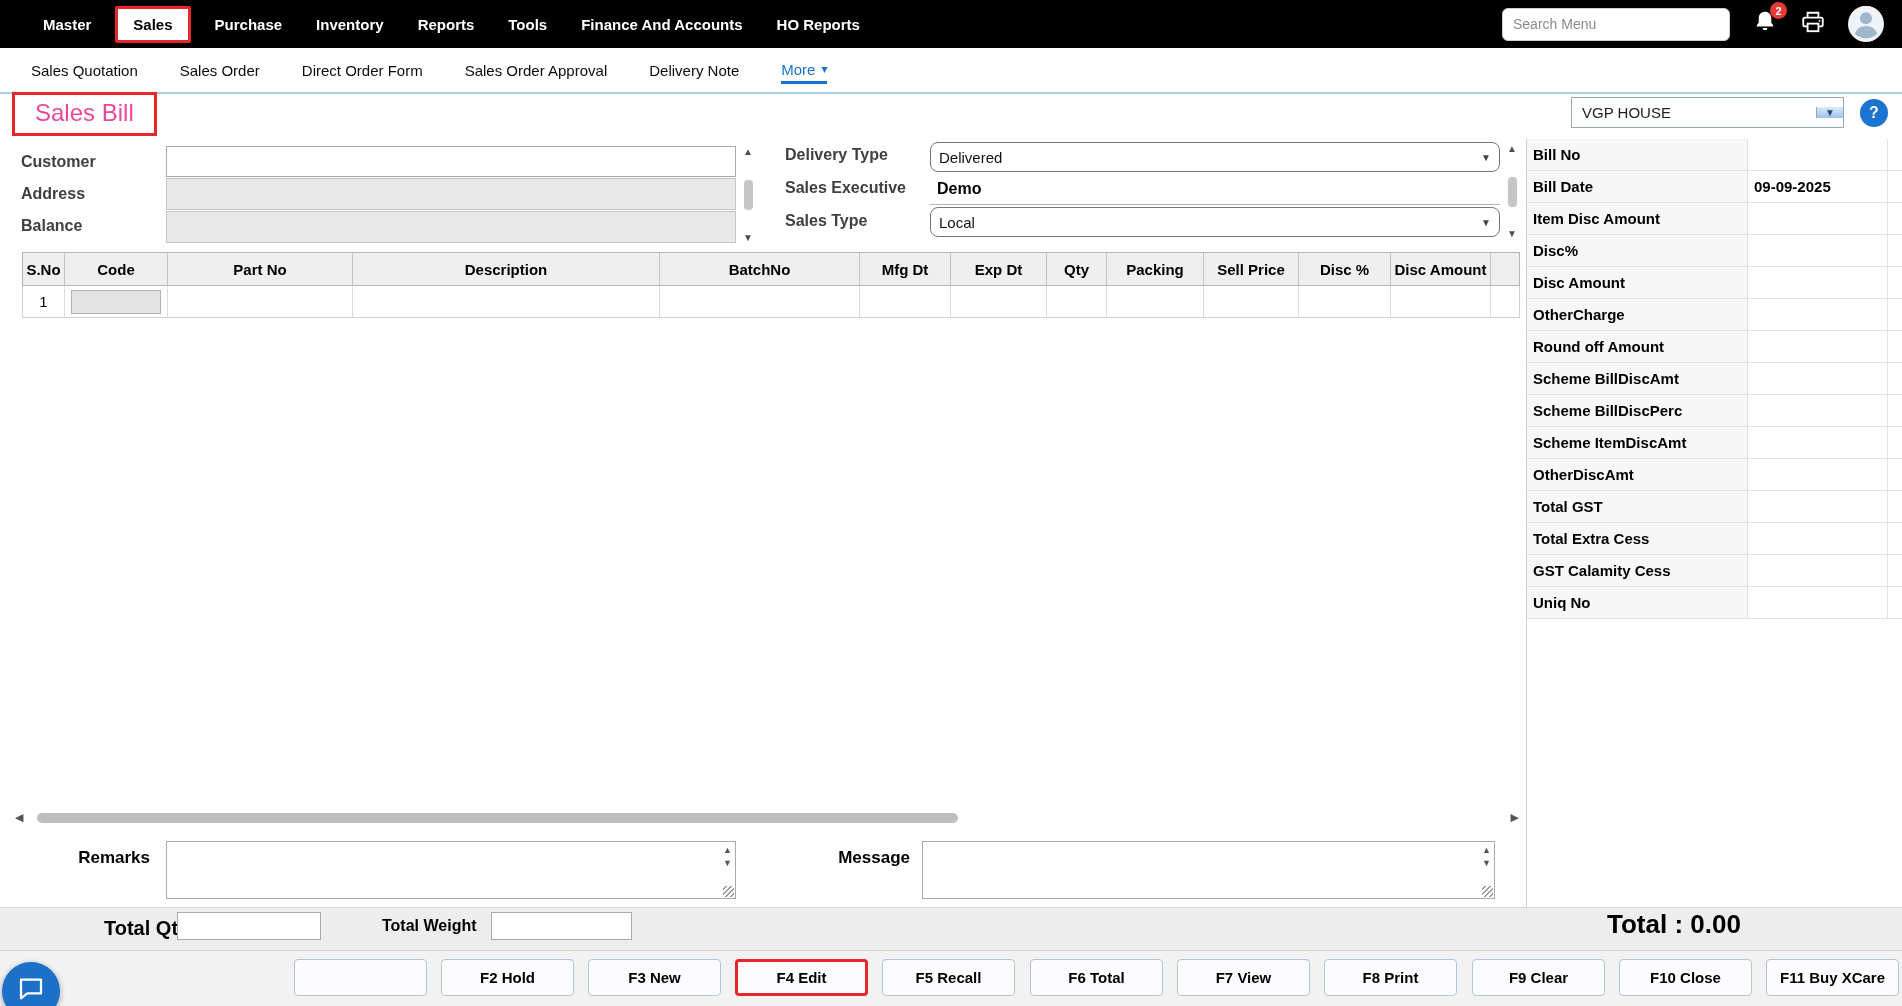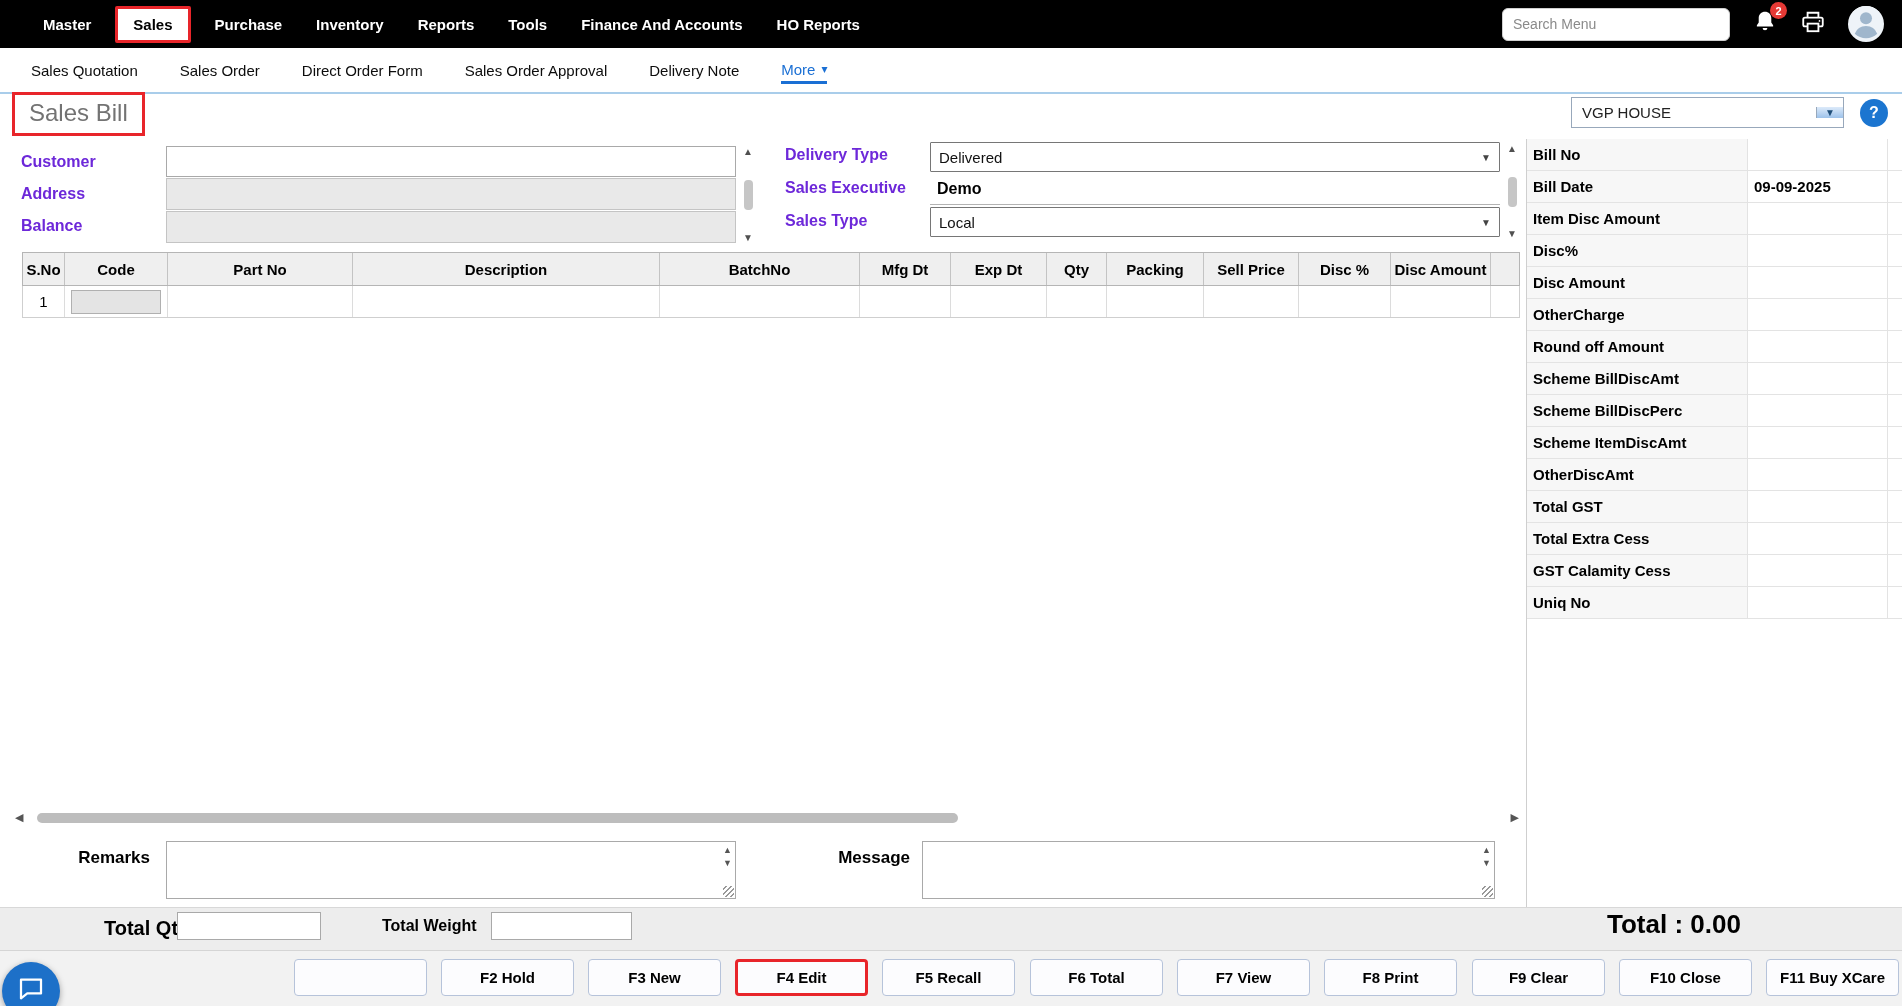--- a/index.html
+++ b/index.html
@@ -18,37 +18,37 @@
   .badge{position:absolute;top:-7px;right:-9px;min-width:17px;height:17px;border-radius:9px;background:#e53935;color:#fff;font-size:11px;font-weight:700;display:flex;align-items:center;justify-content:center;padding:0 4px}
   .avatar{width:36px;height:36px;border-radius:50%;overflow:hidden;background:#eef3f8}
 
   
   .subnav{display:flex;align-items:center;height:46px;background:#fff;border-bottom:2px solid #a9cdea;padding-left:10px}
   .subnav-item{padding:0 21px;font-size:15px;font-weight:500;color:#0c0c0c;height:44px;display:flex;align-items:center;cursor:pointer;white-space:nowrap}
   .subnav-item.more{height:auto;margin:0 21px;padding:4px 0 3px;color:#1a6fd4;border-bottom:3px solid #1a6fd4;display:flex;gap:6px;align-items:center}
   .caret-sm{font-size:12px;line-height:12px}
 
   
-  .page-title{position:absolute;left:12px;top:92px;font-size:24px;font-weight:400;color:#737373;border:3px solid #e8252a;padding:4px 14px 6px;background:#fff}
+  .page-title{position:absolute;left:12px;top:92px;font-size:24px;font-weight:400;color:#ec4899;border:3px solid #e8252a;padding:4px 20px 6px;background:#fff}
   .branch-select{position:absolute;left:1571px;top:97px;width:273px;height:31px;background:#fff;border:1px solid #98a8bb;display:flex;align-items:center;cursor:pointer}
   .branch-text{flex:1;display:flex;align-items:center;padding:0 10px;font-size:15px;font-weight:500;color:#222}
   .branch-btn{width:27px;background:linear-gradient(#dceafa,#9dc2ea);border-left:1px solid #98a8bb;display:flex;align-items:center;justify-content:center}
   .branch-caret{font-size:10px;color:#1f4e79}
   .help-btn{position:absolute;left:1860px;top:99px;width:28px;height:28px;border-radius:50%;background:#1b75d0;color:#fff;font-weight:700;font-size:16px;display:flex;align-items:center;justify-content:center;cursor:pointer}
 
   
-  .flabel{position:absolute;font-size:16px;font-weight:700;color:#6d28d9;white-space:nowrap}
+  .flabel{position:absolute;font-size:16px;font-weight:700;color:#404040;white-space:nowrap}
   .lbl-customer{left:21px;top:153px}.lbl-address{left:21px;top:185px}.lbl-balance{left:21px;top:217px}
   .lbl-delivery{left:785px;top:146px}.lbl-salesexec{left:785px;top:179px}.lbl-salestype{left:785px;top:212px}
   .finput{position:absolute;border:1px solid #a9a9a9;background:#fff;font-family:inherit;font-size:15px;padding:0 7px;outline:none}
   .finput.disabled{background:#e9e9e9;border-color:#c4c4c4}
   .customer-input{left:166px;top:146px;width:570px;height:31px}
   .address-input{left:166px;top:178px;width:570px;height:32px}
   .balance-input{left:166px;top:211px;width:570px;height:32px}
-  .fselect{position:absolute;border:1px solid #767676;border-radius:1px;background:#fff;display:flex;align-items:center;cursor:pointer}
+  .fselect{position:absolute;border:1px solid #767676;border-radius:8px;background:#fff;display:flex;align-items:center;cursor:pointer}
   .sel-text{flex:1;padding:0 8px;font-size:15px;color:#111}
   .sel-caret{padding:0 8px;font-size:10px;color:#444}
   .delivery-select{left:930px;top:142px;width:570px;height:30px}
   .sales-select{left:930px;top:207px;width:570px;height:30px}
   .demo-field{position:absolute;left:930px;top:174px;width:570px;height:31px;background:#fff;border-bottom:1px solid #b3b3b3;font-size:16px;font-weight:700;display:flex;align-items:center;padding-left:7px}
 
   .mini-vscroll{position:absolute;width:16px;display:flex;flex-direction:column;align-items:center;justify-content:space-between}
   .vscroll-a{left:740px;top:147px;height:96px}
   .vscroll-b{left:1504px;top:144px;height:95px}
   .mv-arrow{font-size:10px;color:#505050;line-height:10px;cursor:pointer}

